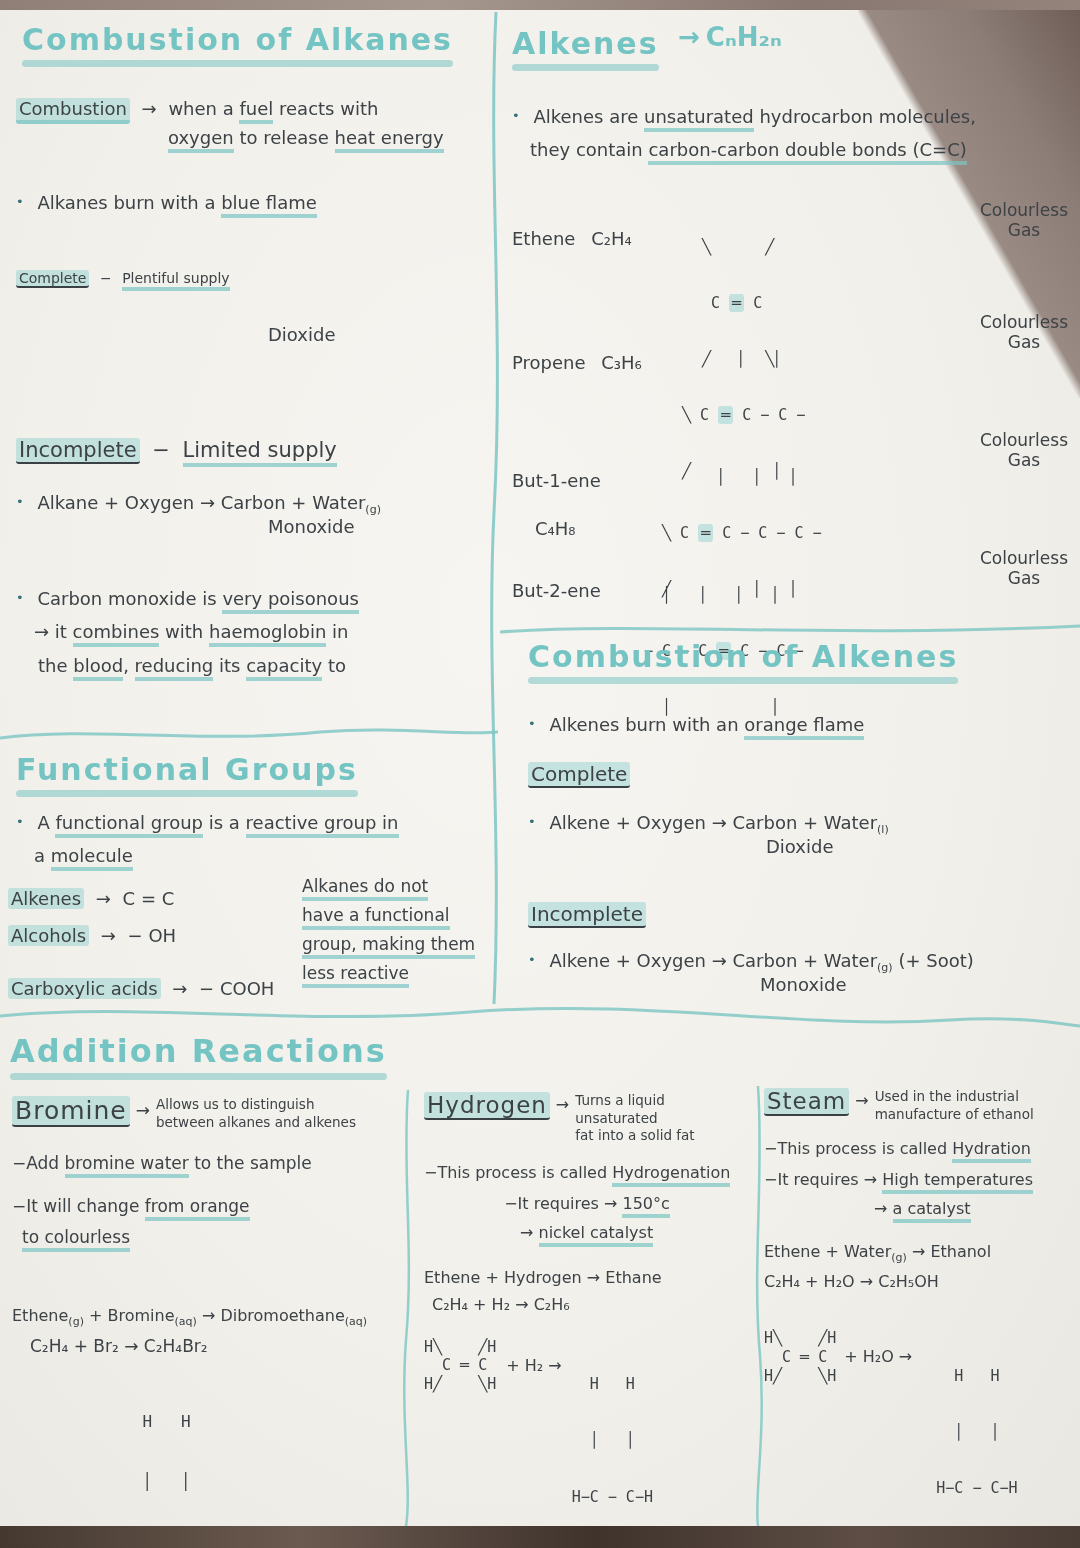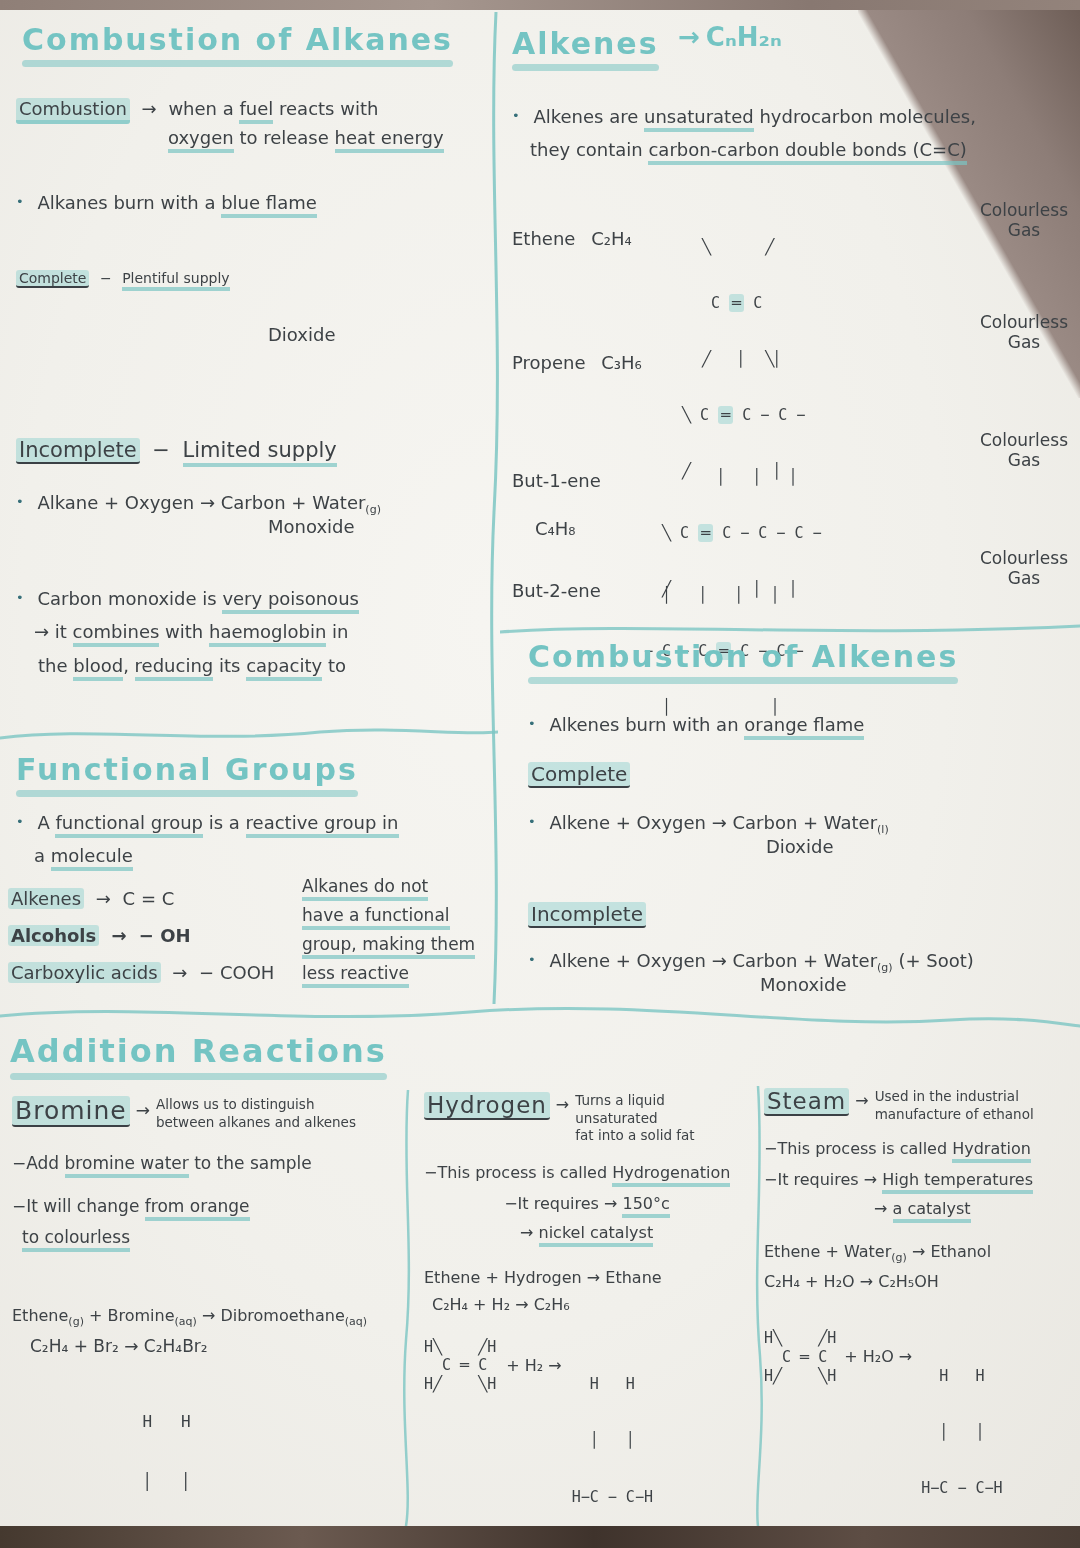--- a/index.html
+++ b/index.html
@@ -104,21 +104,21 @@
       <span>a </span><span class="u">molecule</span>
     </div>
   </div>
 
   <div class="abs" style="left:8px;top:888px;">
     <div style="margin-bottom:16px;">
       <span class="hl">Alkenes</span>
       <span class="arrow">→</span>
       <span>C = C</span>
     </div>
-    <div style="margin-bottom:16px;font-weight:bold;">
+    <div style="margin-bottom:32px;">
       <span class="hl">Alcohols</span>
       <span class="arrow">→</span>
       <span>− OH</span>
     </div>
     <div>
       <span class="hl">Carboxylic acids</span>
       <span class="arrow">→</span>
       <span>− COOH</span>
     </div>
   </div>
@@ -329,21 +329,21 @@
       <span class="u">a catalyst</span>
     </div>
     <div style="margin-top:24px;">
       <span>Ethene + Water</span><span class="sub">(g)</span><span> →  Ethanol</span>
     </div>
     <div style="margin-top:8px;">C₂H₄  +  H₂O  →  C₂H₅OH</div>
     <div class="flexrow" style="margin-top:38px;">
       <div class="mono">H╲    ╱H
   C ═ C
 H╱    ╲H</div>
-      <div style="margin:18px 9px 0 8px;">+ H₂O →</div>
+      <div style="margin:18px 24px 0 8px;">+ H₂O →</div>
       <div class="mono">
         <div>  H   H</div>
         <div>  │   │</div>
         <div>H−C − C−H</div>
         <div>  │   │</div>
         
         
         
       </div>
     </div>

